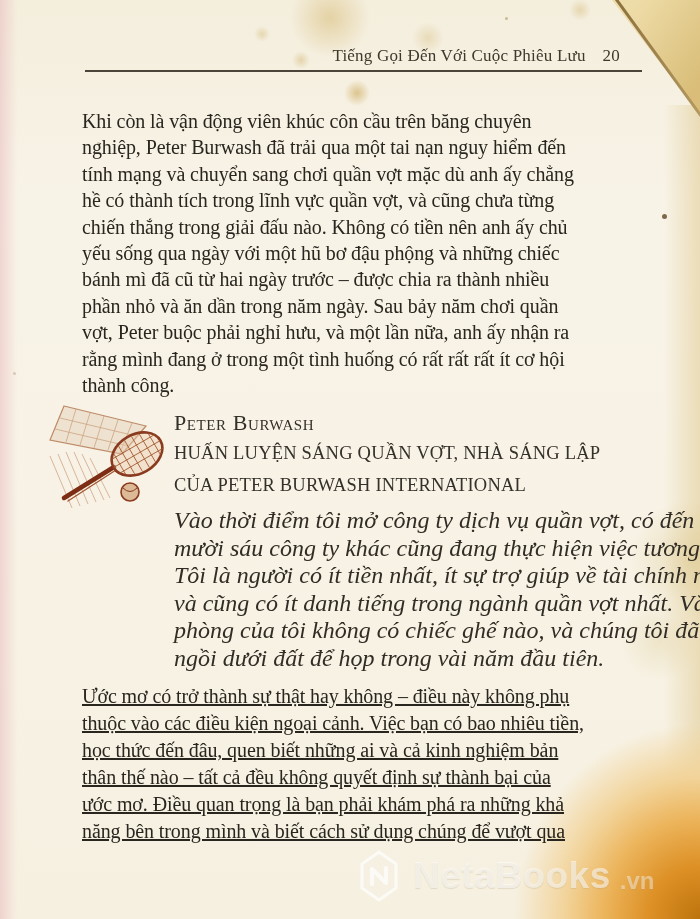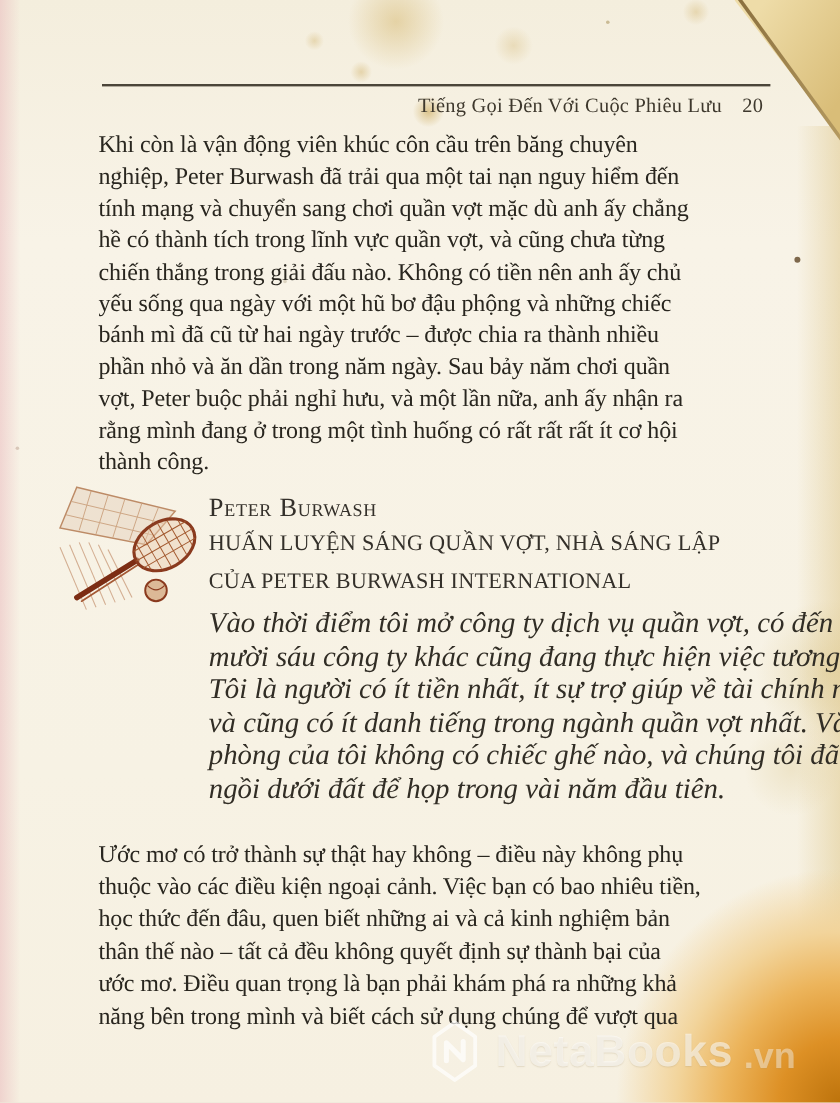--- a/index.html
+++ b/index.html
@@ -30,41 +30,41 @@
   .corner-orange{position:absolute;right:0;bottom:0;width:210px;height:220px;pointer-events:none;
     background:radial-gradient(120% 120% at 100% 100%, #bd730c 0%, #dd9025 20%, #ecb45b 38%, #f2d49b 54%, rgba(247,242,230,0) 74%);}
   .specks{position:absolute;left:0;top:0;width:3px;height:3px;border-radius:50%;pointer-events:none;
     background:transparent;
     box-shadow:663px 215px 0 1px rgba(86,58,24,0.75),
                97px 142px 0 0 rgba(120,100,70,0.35),
                13px 372px 0 0 rgba(150,110,90,0.30),
                505px 17px 0 0 rgba(150,124,60,0.45),
                236px 233px 0 0 rgba(140,120,80,0.25);}
   
-  .header{position:absolute;top:46px;left:101px;width:535px;display:flex;justify-content:flex-end;
-    align-items:baseline;gap:17px;font-size:17px;color:#3e382d;letter-spacing:0.2px;margin-top:32px;}
+  .header{position:absolute;top:46px;left:85px;width:535px;display:flex;justify-content:flex-end;
+    align-items:baseline;gap:17px;font-size:17px;color:#3e382d;letter-spacing:0.2px;}
   .rule{position:absolute;top:70px;left:85px;width:557px;height:2px;background:#4b4539;}
   
   .para{position:absolute;left:82px;font-size:20px;line-height:26.4px;white-space:pre;
     letter-spacing:-0.1px;color:#29261f;}
   .para1{top:96px;margin-top:12px;}
-  .para2{top:699px;line-height:27px;}
+  .para2{top:683px;line-height:27px;text-decoration:underline;}
   
   .illustration{position:absolute;left:42px;top:396px;}
   .profile{position:absolute;left:174px;top:408px;color:#34302a;}
   .profile-name{font-variant:small-caps;font-size:22px;line-height:30px;letter-spacing:0.6px;}
   .profile-title{font-size:18.5px;line-height:31.5px;white-space:pre;letter-spacing:0.2px;}
   .profile-quote{font-style:italic;font-size:24px;line-height:27.5px;white-space:pre;
     margin-top:6px;color:#312d25;}
   
   .watermark{position:absolute;left:360px;top:850px;display:flex;align-items:center;gap:15px;}
   .wm-text{font-family:"Liberation Sans",sans-serif;font-weight:bold;font-size:37px;
     color:rgba(255,255,255,0.55);letter-spacing:0.5px;
     text-shadow:0 1px 1px rgba(170,150,110,0.25);}
-  .wm-domain{font-family:"Liberation Sans",sans-serif;font-weight:bold;font-size:30px;
+  .wm-domain{font-family:"Liberation Sans",sans-serif;font-weight:bold;font-size:24px;
     color:rgba(255,255,255,0.40);margin-left:-6px;margin-top:10px;
     text-shadow:0 1px 1px rgba(170,150,110,0.2);}
 </style>
 </head>
 <body>
 
 <div class="page">
 
   <div class="stain-layer"></div>
   <div class="left-edge"></div>

